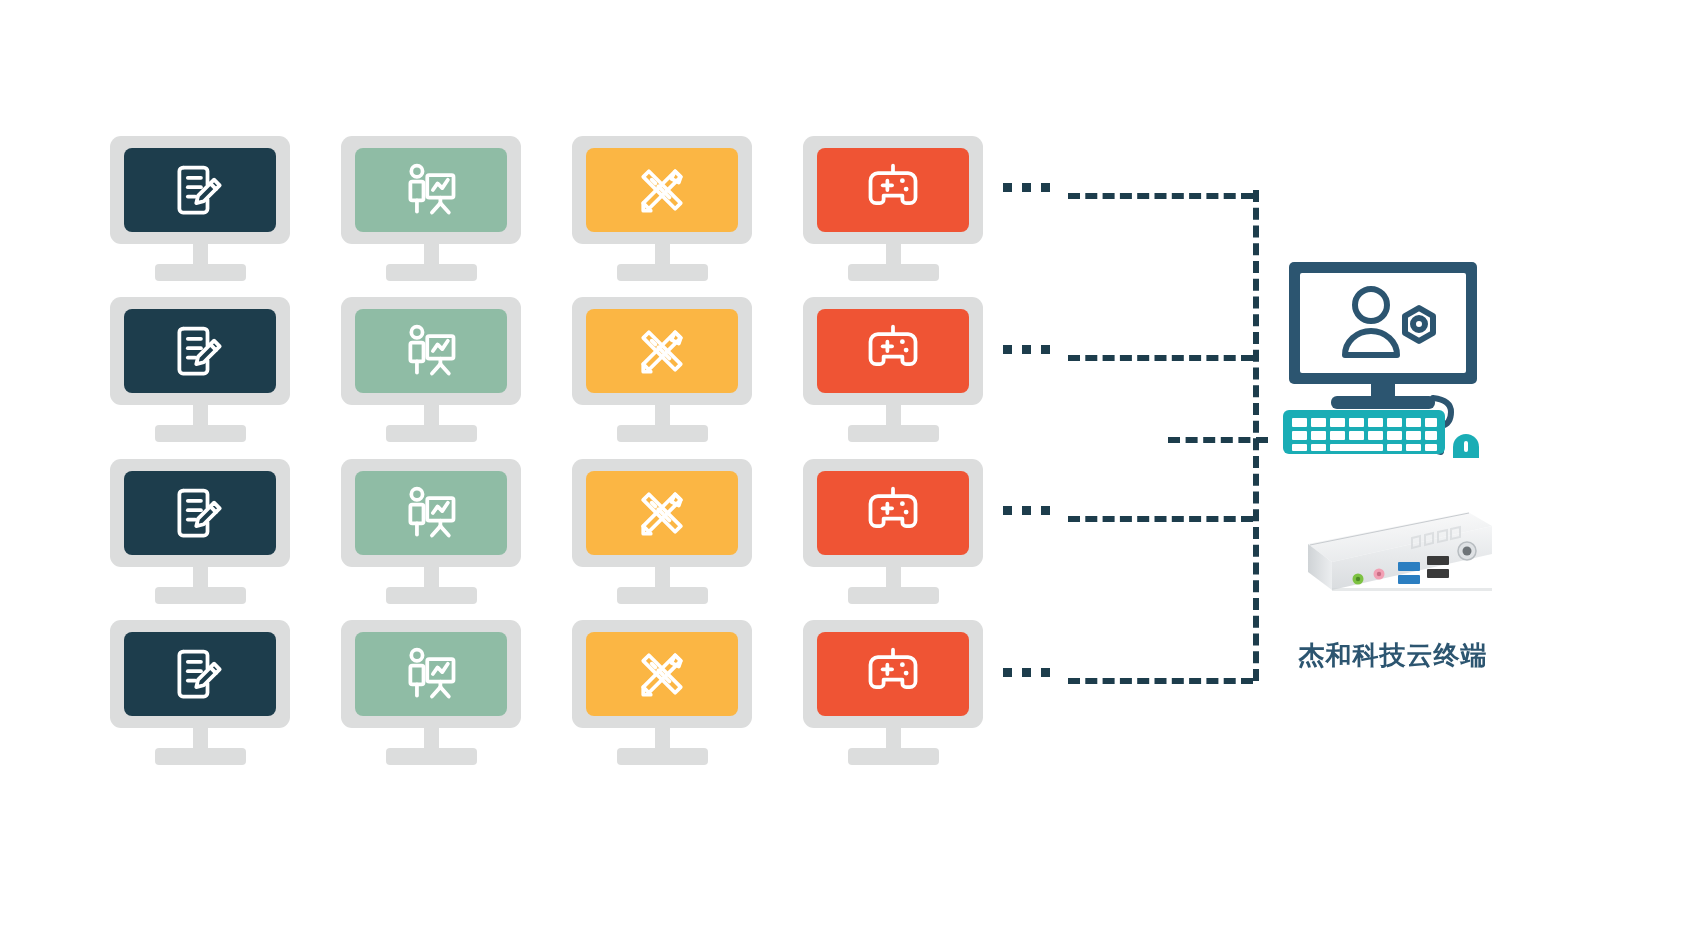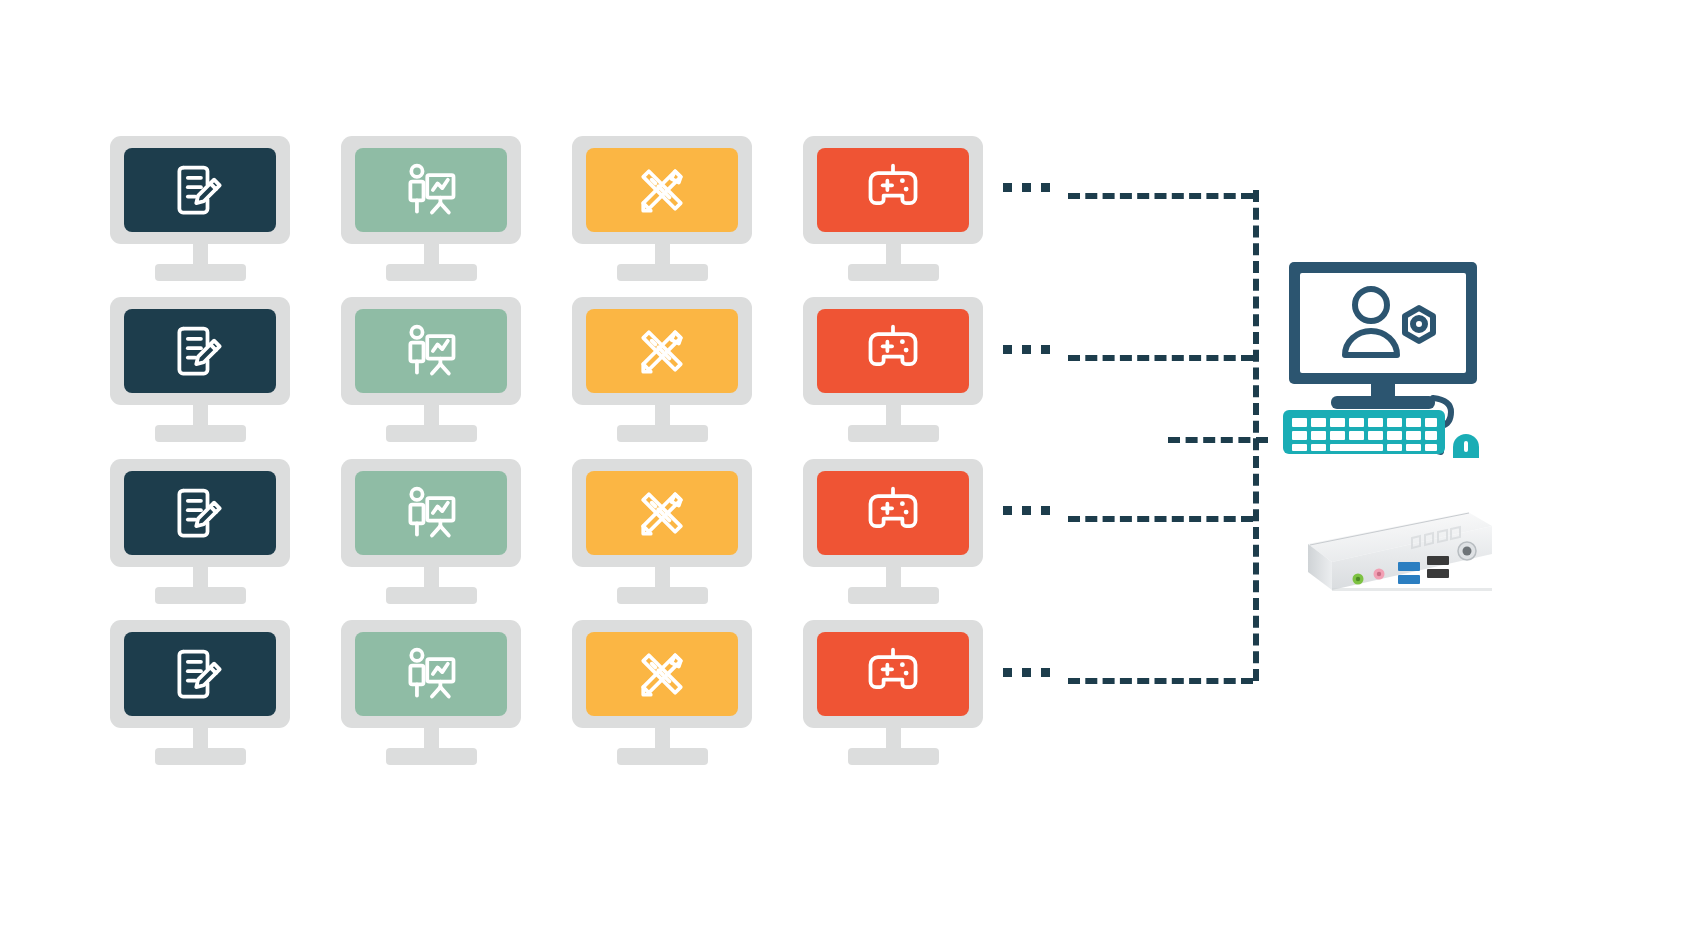--- a/index.html
+++ b/index.html
@@ -498,14 +498,15 @@
         <rect x="165" y="77" width="22" height="9" rx="1" fill="#3a3a3a"></rect>
 
         <circle cx="205" cy="59" r="9" fill="#dfe2e5" stroke="#b8bdc1" stroke-width="1.5"></circle>
         <circle cx="205" cy="59" r="4.5" fill="#6e7478"></circle>
       </g>
 
       <rect x="70" y="96" width="160" height="3" fill="#cfd3d6" opacity="0.5"></rect>
     </svg>
   </div>
 
+  <div id="caption">杰和科技云终端</div>
 
 </div>
 
 </body></html>

